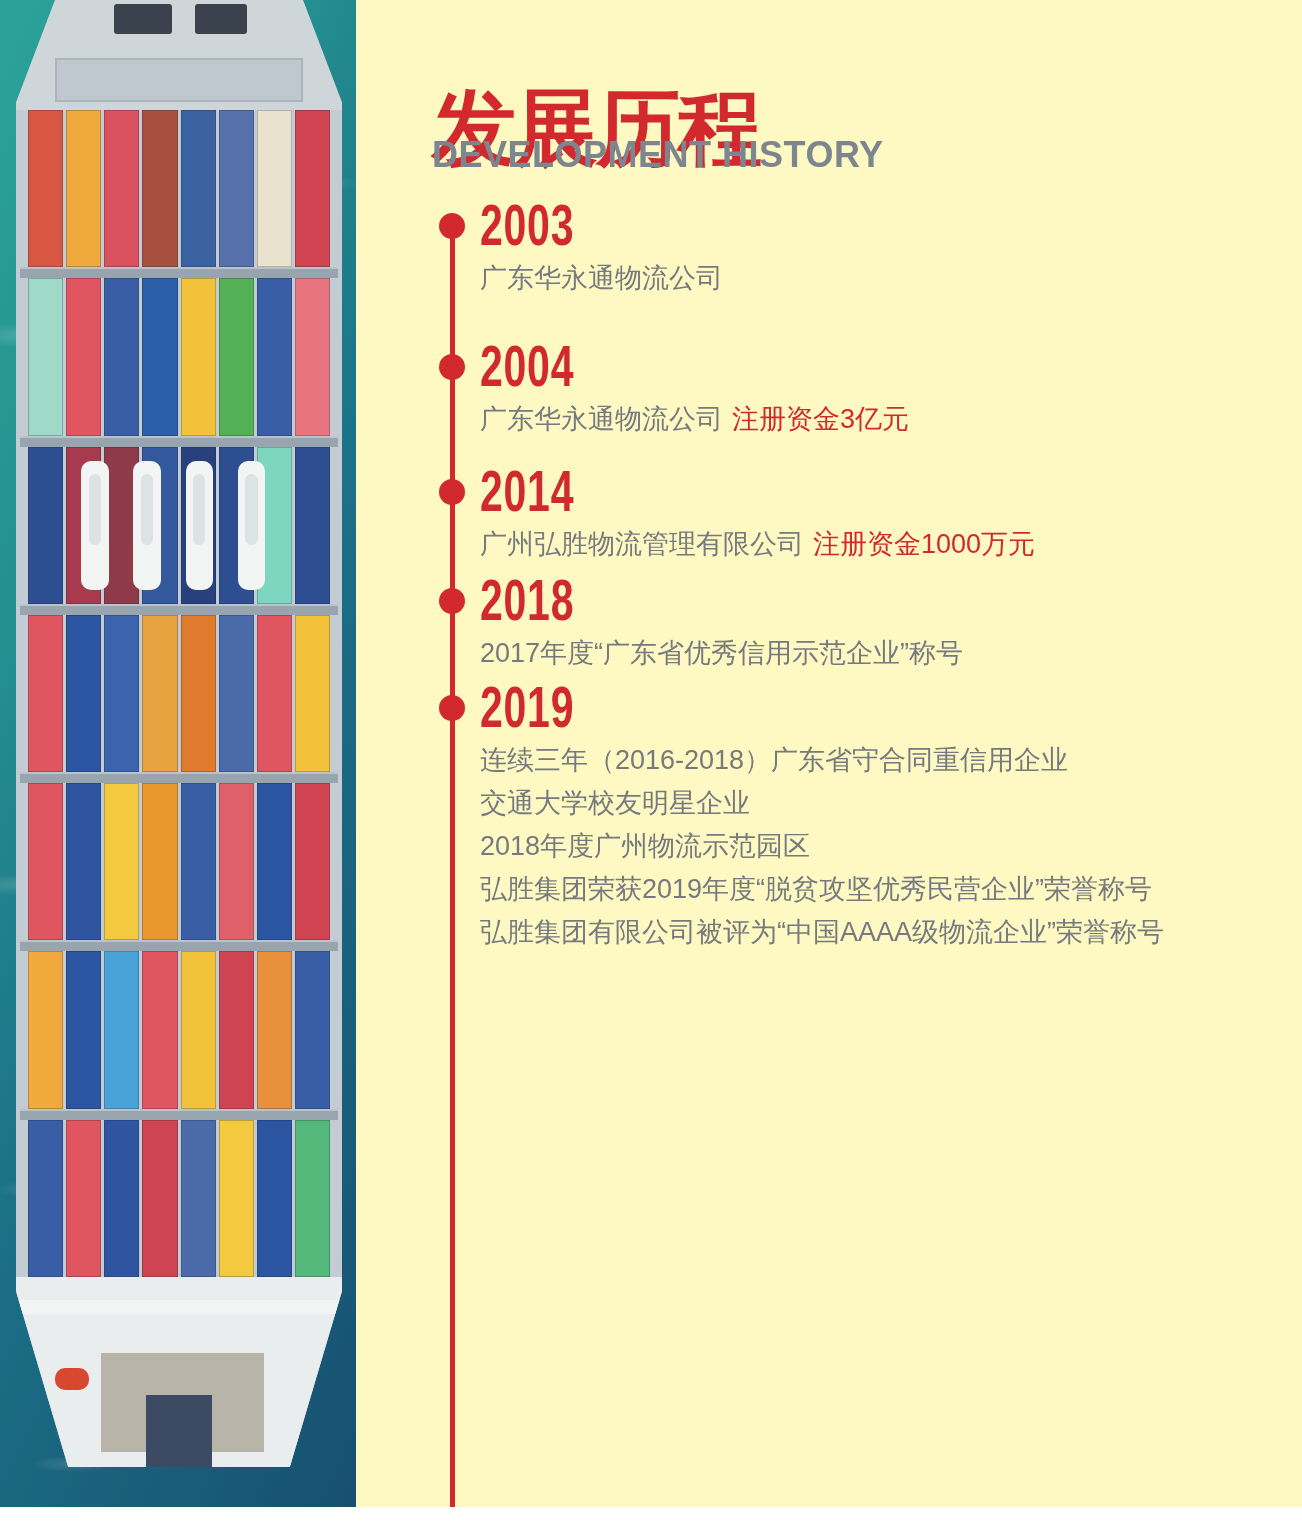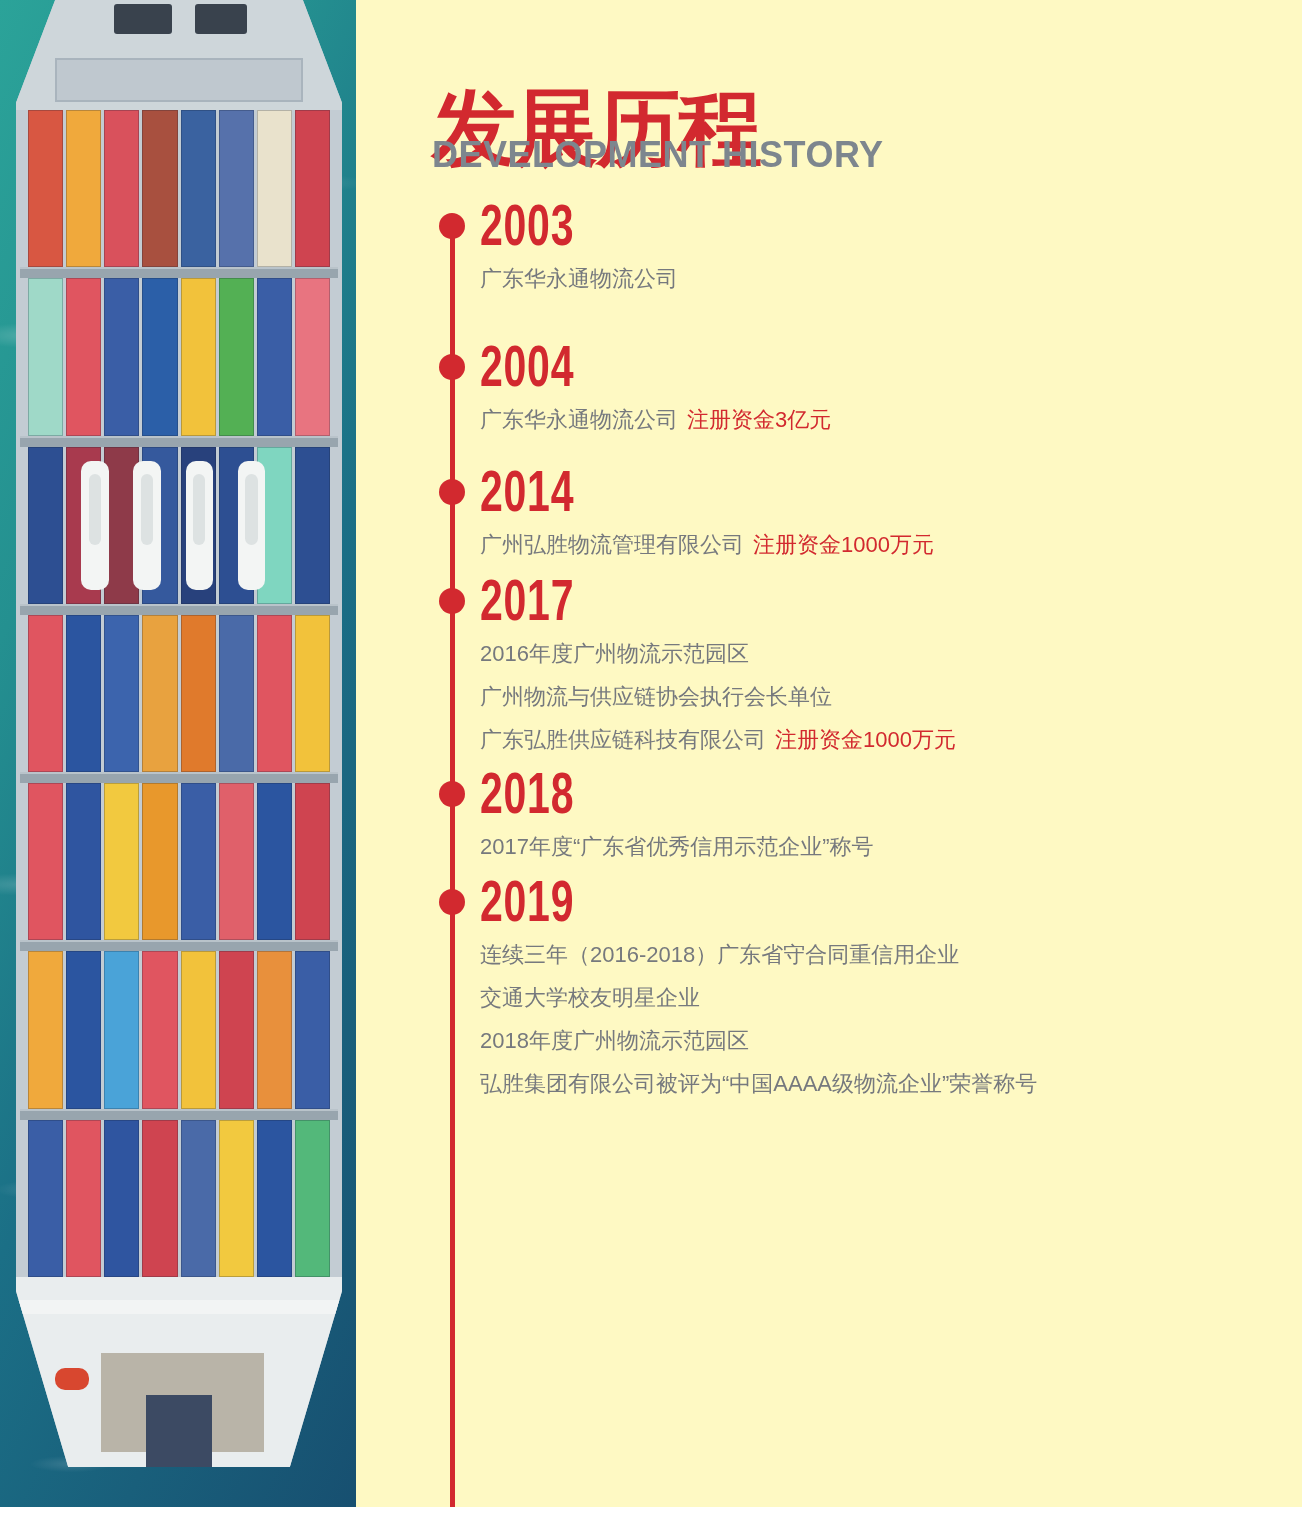--- a/index.html
+++ b/index.html
@@ -45,21 +45,21 @@
   .subtitle{position:absolute;left:432px;top:136px;font-size:36px;line-height:38px;
     font-weight:700;letter-spacing:.5px;color:#7d868e;}
   .tl-line{position:absolute;left:450px;top:222px;width:5px;height:1303px;background:var(--red);}
   .entries{position:absolute;left:480px;top:203px;width:780px;}
   .entry{position:relative;}
   .entry .dot{position:absolute;left:-41px;top:10px;width:26px;height:26px;border-radius:50%;
     background:var(--red);}
   .entry .year{display:inline-block;font-size:57px;line-height:44px;font-weight:700;
     color:var(--red);transform:scaleX(.72);transform-origin:left center;letter-spacing:1px;
     margin:0 0 10px 0;}
-  .entry .line{font-size:22px;line-height:43px;color:#76797e;white-space:nowrap;}
+  .entry .line{font-size:27px;line-height:43px;color:#76797e;white-space:nowrap;}
   .entry .hl{color:var(--red);margin-left:9px;}
   .entry:nth-child(1){margin-bottom:44px;}
   .entry:nth-child(2){margin-bottom:28px;}
   .entry:nth-child(3){margin-bottom:12px;}
   .entry:nth-child(4){margin-bottom:10px;}
   .entry:nth-child(5){margin-bottom:11px;}
   .entry:nth-child(6){margin-bottom:16px;}
   .entry:nth-child(7){margin-bottom:4px;}
 </style>
 </head>
@@ -168,18 +168,17 @@
   </div>
 
   <h1 class="title">发展历程</h1>
   <div class="subtitle">DEVELOPMENT HISTORY</div>
 
   <div class="tl-line"></div>
   <div class="entries" id="entries">
       <div class="entry"><div class="dot"></div><div class="year">2003</div><div class="line"><span>广东华永通物流公司</span></div></div>
       <div class="entry"><div class="dot"></div><div class="year">2004</div><div class="line"><span>广东华永通物流公司</span><span class="hl">注册资金3亿元</span></div></div>
       <div class="entry"><div class="dot"></div><div class="year">2014</div><div class="line"><span>广州弘胜物流管理有限公司</span><span class="hl">注册资金1000万元</span></div></div>
-      <div class="entry"><div class="dot"></div><div class="year">2017</div><div class="line"><span>2016年度广州物流示范园区</span></div><div class="line"><span>广州物流与供应链协会执行会长单位</span></div><div class="line"><span>广东弘胜供应链科技有限公司</span><span class="hl">注册资金1000万元</span></div></div>
       <div class="entry"><div class="dot"></div><div class="year">2018</div><div class="line"><span>2017年度“广东省优秀信用示范企业”称号</span></div></div>
-      <div class="entry"><div class="dot"></div><div class="year">2019</div><div class="line"><span>连续三年（2016-2018）广东省守合同重信用企业</span></div><div class="line"><span>交通大学校友明星企业</span></div><div class="line"><span>2018年度广州物流示范园区</span></div><div class="line"><span>弘胜集团有限公司被评为“中国AAAA级物流企业”荣誉称号</span></div></div>
+      <div class="entry"><div class="dot"></div><div class="year">2019</div><div class="line"><span>连续三年（2016-2018）广东省守合同重信用企业</span></div><div class="line"><span>交通大学校友明星企业</span></div><div class="line"><span>2018年度广州物流示范园区</span></div><div class="line"><span>弘胜集团荣获2019年度“脱贫攻坚优秀民营企业”荣誉称号</span></div><div class="line"><span>弘胜集团有限公司被评为“中国AAAA级物流企业”荣誉称号</span></div></div>
     </div>
 
 </div>
 
 </body></html>

